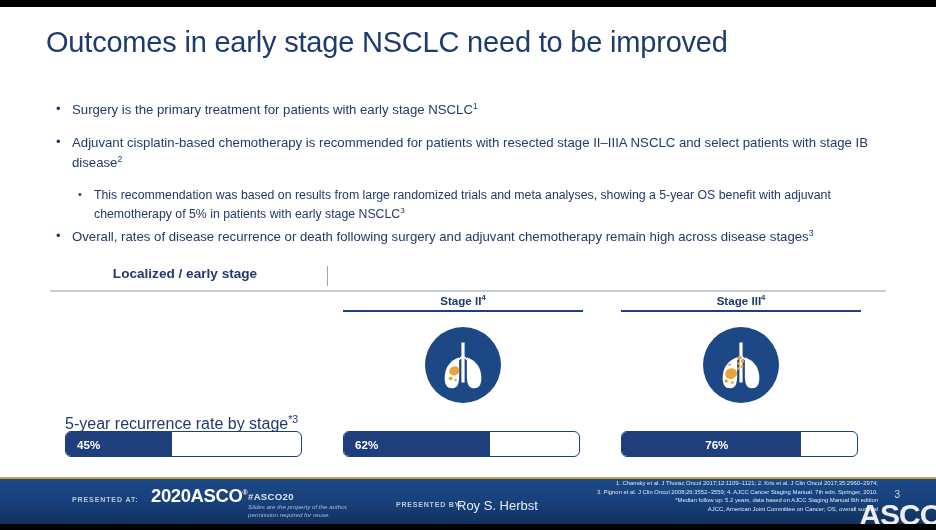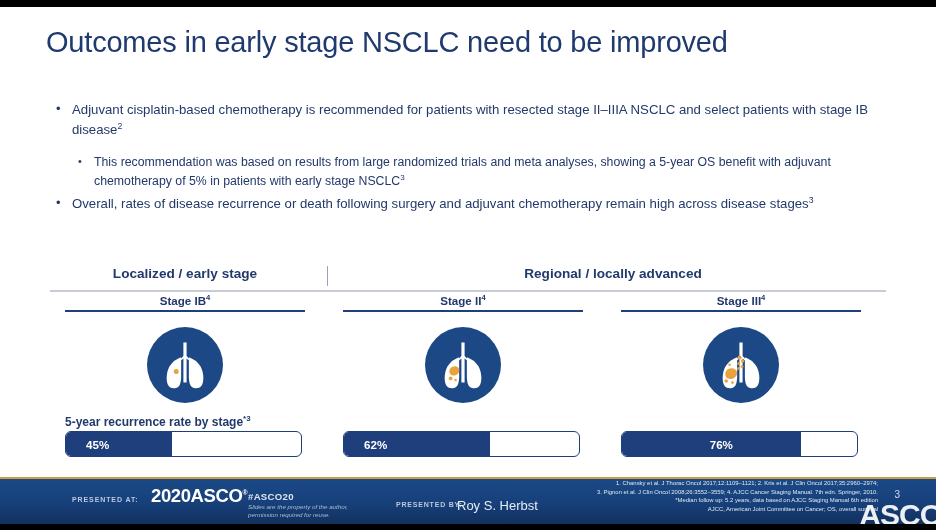--- a/index.html
+++ b/index.html
@@ -136,22 +136,22 @@
     justify-content: center;
     height: 78px;
     align-items: center;
   }
   .lung-svg { display: block; }
 
   
   #bars-label {
     position: absolute;
     left: 65px; top: 415px;
-    font-size: 12px;
-    font-weight: bold;
+    font-size: 16px;
+    font-weight: normal;
     color: #22396b;
   }
   .bar-outer {
     position: absolute;
     top: 431px;
     width: 237px; height: 26px;
     border: 1.6px solid #1e3f7c;
     border-radius: 6px;
     background: #ffffff;
     box-sizing: border-box;
@@ -164,21 +164,21 @@
     position: absolute;
     left: 0; top: 0; bottom: 0;
     background: #1e3f7c;
     display: flex;
     align-items: center;
   }
   .bar-value {
     color: #ffffff;
     font-size: 11.6px;
     font-weight: bold;
-    padding-left: 20px;
+    padding-left: 11px;
     white-space: nowrap;
   }
 
   
   #footer {
     position: absolute;
     left: 0; bottom: 6px;
     width: 936px; height: 47px;
     background: linear-gradient(180deg,#1b4a87 0%, #17407a 55%, #12315f 100%);
   }
@@ -275,52 +275,39 @@
 <body>
 
 <div id="slide">
 
   <div class="topbar"></div>
 
   <div id="title">Outcomes in early stage NSCLC need to be improved</div>
 
   <div id="bullets">
     <div class="bullet">
+      <span>Surgery is the primary treatment for patients with early stage NSCLC</span><sup>1</sup>
+    </div>
+    <div class="bullet">
       <span>Adjuvant cisplatin-based chemotherapy is recommended for patients with resected stage II–IIIA NSCLC and select patients with stage IB disease</span><sup>2</sup>
     </div>
     <div class="bullet sub">
       <span>This recommendation was based on results from large randomized trials and meta analyses, showing a 5-year OS benefit with adjuvant chemotherapy of 5% in patients with early stage NSCLC</span><sup>3</sup>
     </div>
     <div class="bullet">
       <span>Overall, rates of disease recurrence or death following surgery and adjuvant chemotherapy remain high across disease stages</span><sup>3</sup>
     </div>
   </div>
 
   <div id="groups">
     <div class="group-label" id="group-local">Localized / early stage</div>
     <div id="group-divider"></div>
-    <div class="group-label" id="group-regional">Regional / locally advanced</div>
   </div>
   <div id="group-rule"></div>
 
-  <div class="col" id="col-1">
-    <div class="stage-label">
-      <span>Stage IB</span><sup>4</sup>
-    </div>
-    <div class="stage-rule"></div>
-    <div class="icon-wrap">
-      <svg class="lung-svg" width="78" height="78" viewBox="0 0 78 78">
-        <circle cx="39" cy="39" r="38" fill="#1d4886"></circle>
-        <path d="M37.4 16.5 h3.2 v13.5 l4 4.2 v1.6 l-4-3.4 v24.0 h-3.2 v-24.0 l-4 3.4 v-1.6 l4-4.2 z" fill="#ffffff"></path>
-        <path d="M34.6 31.5 c-4.6 1.6 -10.0 5.5 -12.3 11.5 c-2.2 5.9 -2.3 13.3 0.4 17.1 c2.0 2.8 7.0 2.8 9.4 0.8 c2.0 -1.7 2.9 -5.0 3.0 -9.0 l0 -20.4 z" fill="#ffffff"></path>
-        <path d="M43.4 31.5 c4.6 1.6 10.0 5.5 12.3 11.5 c2.2 5.9 2.3 13.3 -0.4 17.1 c-2.0 2.8 -7.0 2.8 -9.4 0.8 c-2.0 -1.7 -2.9 -5.0 -3.0 -9.0 l0 -20.4 z" fill="#ffffff"></path>
-        <circle cx="30.2" cy="45.5" r="2.5" fill="#e8a33d"></circle>
-      </svg>
-    </div>
-  </div>
 
   <div class="col" id="col-2">
     <div class="stage-label">
       <span>Stage II</span><sup>4</sup>
     </div>
     <div class="stage-rule"></div>
     <div class="icon-wrap">
       <svg class="lung-svg" width="78" height="78" viewBox="0 0 78 78">
         <circle cx="39" cy="39" r="38" fill="#1d4886"></circle>
         <path d="M37.4 16.5 h3.2 v13.5 l4 4.2 v1.6 l-4-3.4 v24.0 h-3.2 v-24.0 l-4 3.4 v-1.6 l4-4.2 z" fill="#ffffff"></path>

